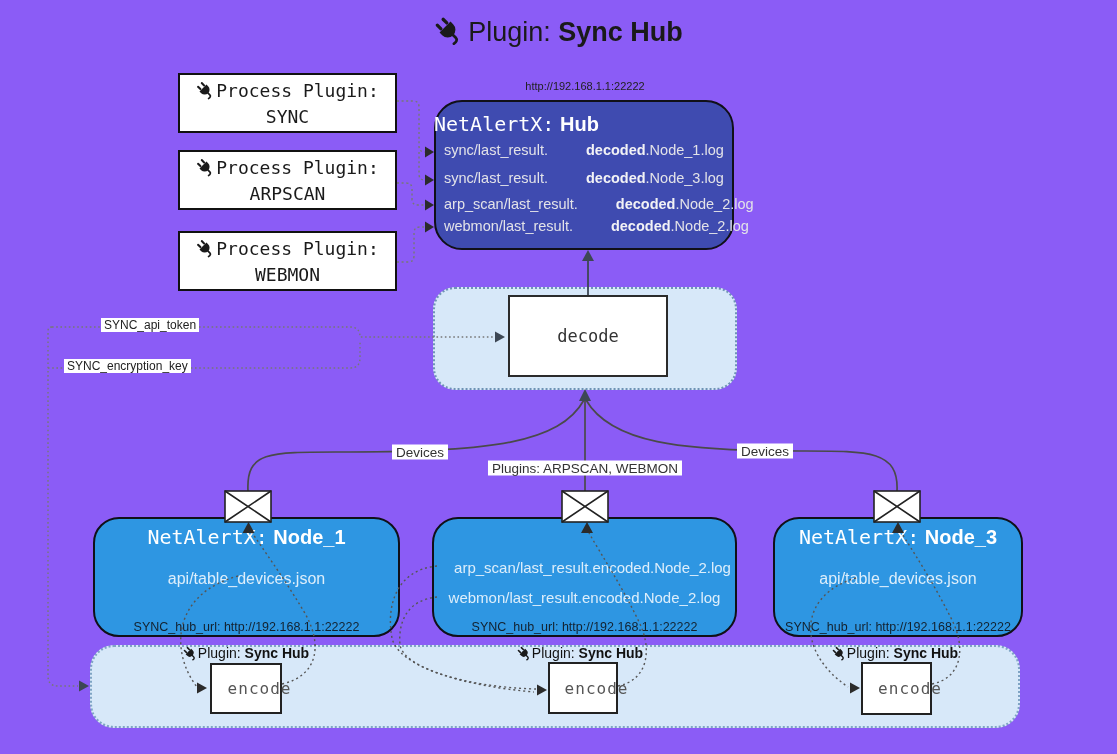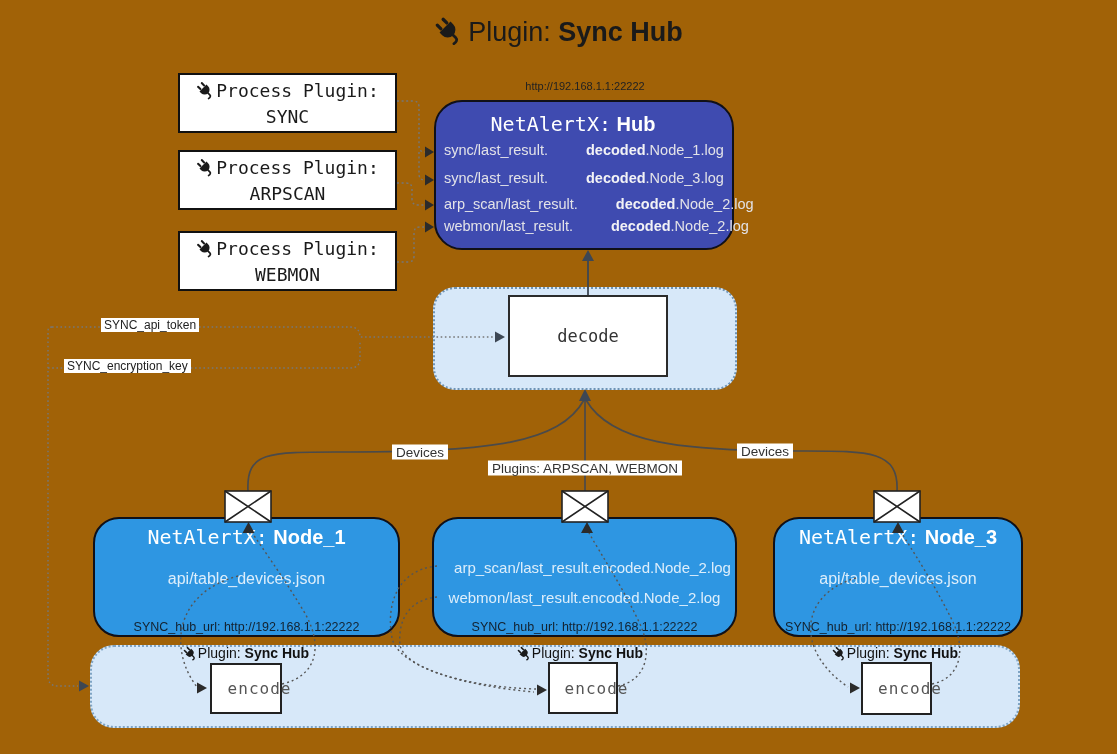--- a/index.html
+++ b/index.html
@@ -1,36 +1,36 @@
 <!DOCTYPE html>
 <html style="--hub_bg: #3F4BB0; --node_bg: #2E96E2; --panel_bg: #D7E8F9; --line: #4a4a4a;"><head>
 <meta charset="utf-8">
 <style>
   html,body{margin:0;padding:0;background:#fff;}
-  #stage{position:relative;width:1117px;height:754px;background:#a16207;overflow:hidden;
+  #stage{position:relative;width:1117px;height:754px;background:#8b5cf6;overflow:hidden;
          font-family:"Liberation Sans",sans-serif;color:#1a1a1a;}
   .abs{position:absolute;}
   .mono{font-family:"DejaVu Sans Mono",monospace;}
 
   
   #title{left:0;top:16px;width:1117px;text-align:center;font-size:27px;color:#1a1a1a;}
   #title .plug{width:30px;height:30px;vertical-align:-5px;margin-right:4px;}
   #title b{font-weight:bold;}
 
   
   .pbox{left:178px;width:219px;height:60px;background:#fff;border:2px solid #111;
         box-sizing:border-box;text-align:center;font-family:"DejaVu Sans Mono",monospace;
         font-size:18px;line-height:1.45;padding-top:3px;}
   .pbox .plug{width:19px;height:19px;vertical-align:-3px;margin-right:1px;}
 
   
   #hub-url{left:435px;top:80px;width:300px;text-align:center;font-size:11px;color:#222;}
   #hub{left:434px;top:100px;width:300px;height:150px;background:var(--hub_bg,#3F4BB0);
        border:2px solid #101018;border-radius:28px;box-sizing:border-box;}
-  #hub-title{left:423px;top:112px;width:300px;text-align:center;color:#fff;font-size:20px;}
+  #hub-title{left:434px;top:112px;width:300px;color:#fff;font-size:20px;}
   .hub-line{left:444px;width:288px;height:20px;color:#e3e3e8;font-size:14.5px;white-space:nowrap;}
   .hub-line b{color:#f2f2f5;margin-left:38px;}
 
   
   #decode-panel{left:433px;top:287px;width:304px;height:103px;background:var(--panel_bg,#D7E8F9);
                 border:2px dotted #6e93b5;border-radius:22px;box-sizing:border-box;}
   #decode-box{left:508px;top:295px;width:160px;height:82px;background:#fff;border:2px solid #2b2b2b;
               box-sizing:border-box;display:flex;align-items:center;justify-content:center;
               font-family:"DejaVu Sans Mono",monospace;font-size:17px;color:#333;}
 

